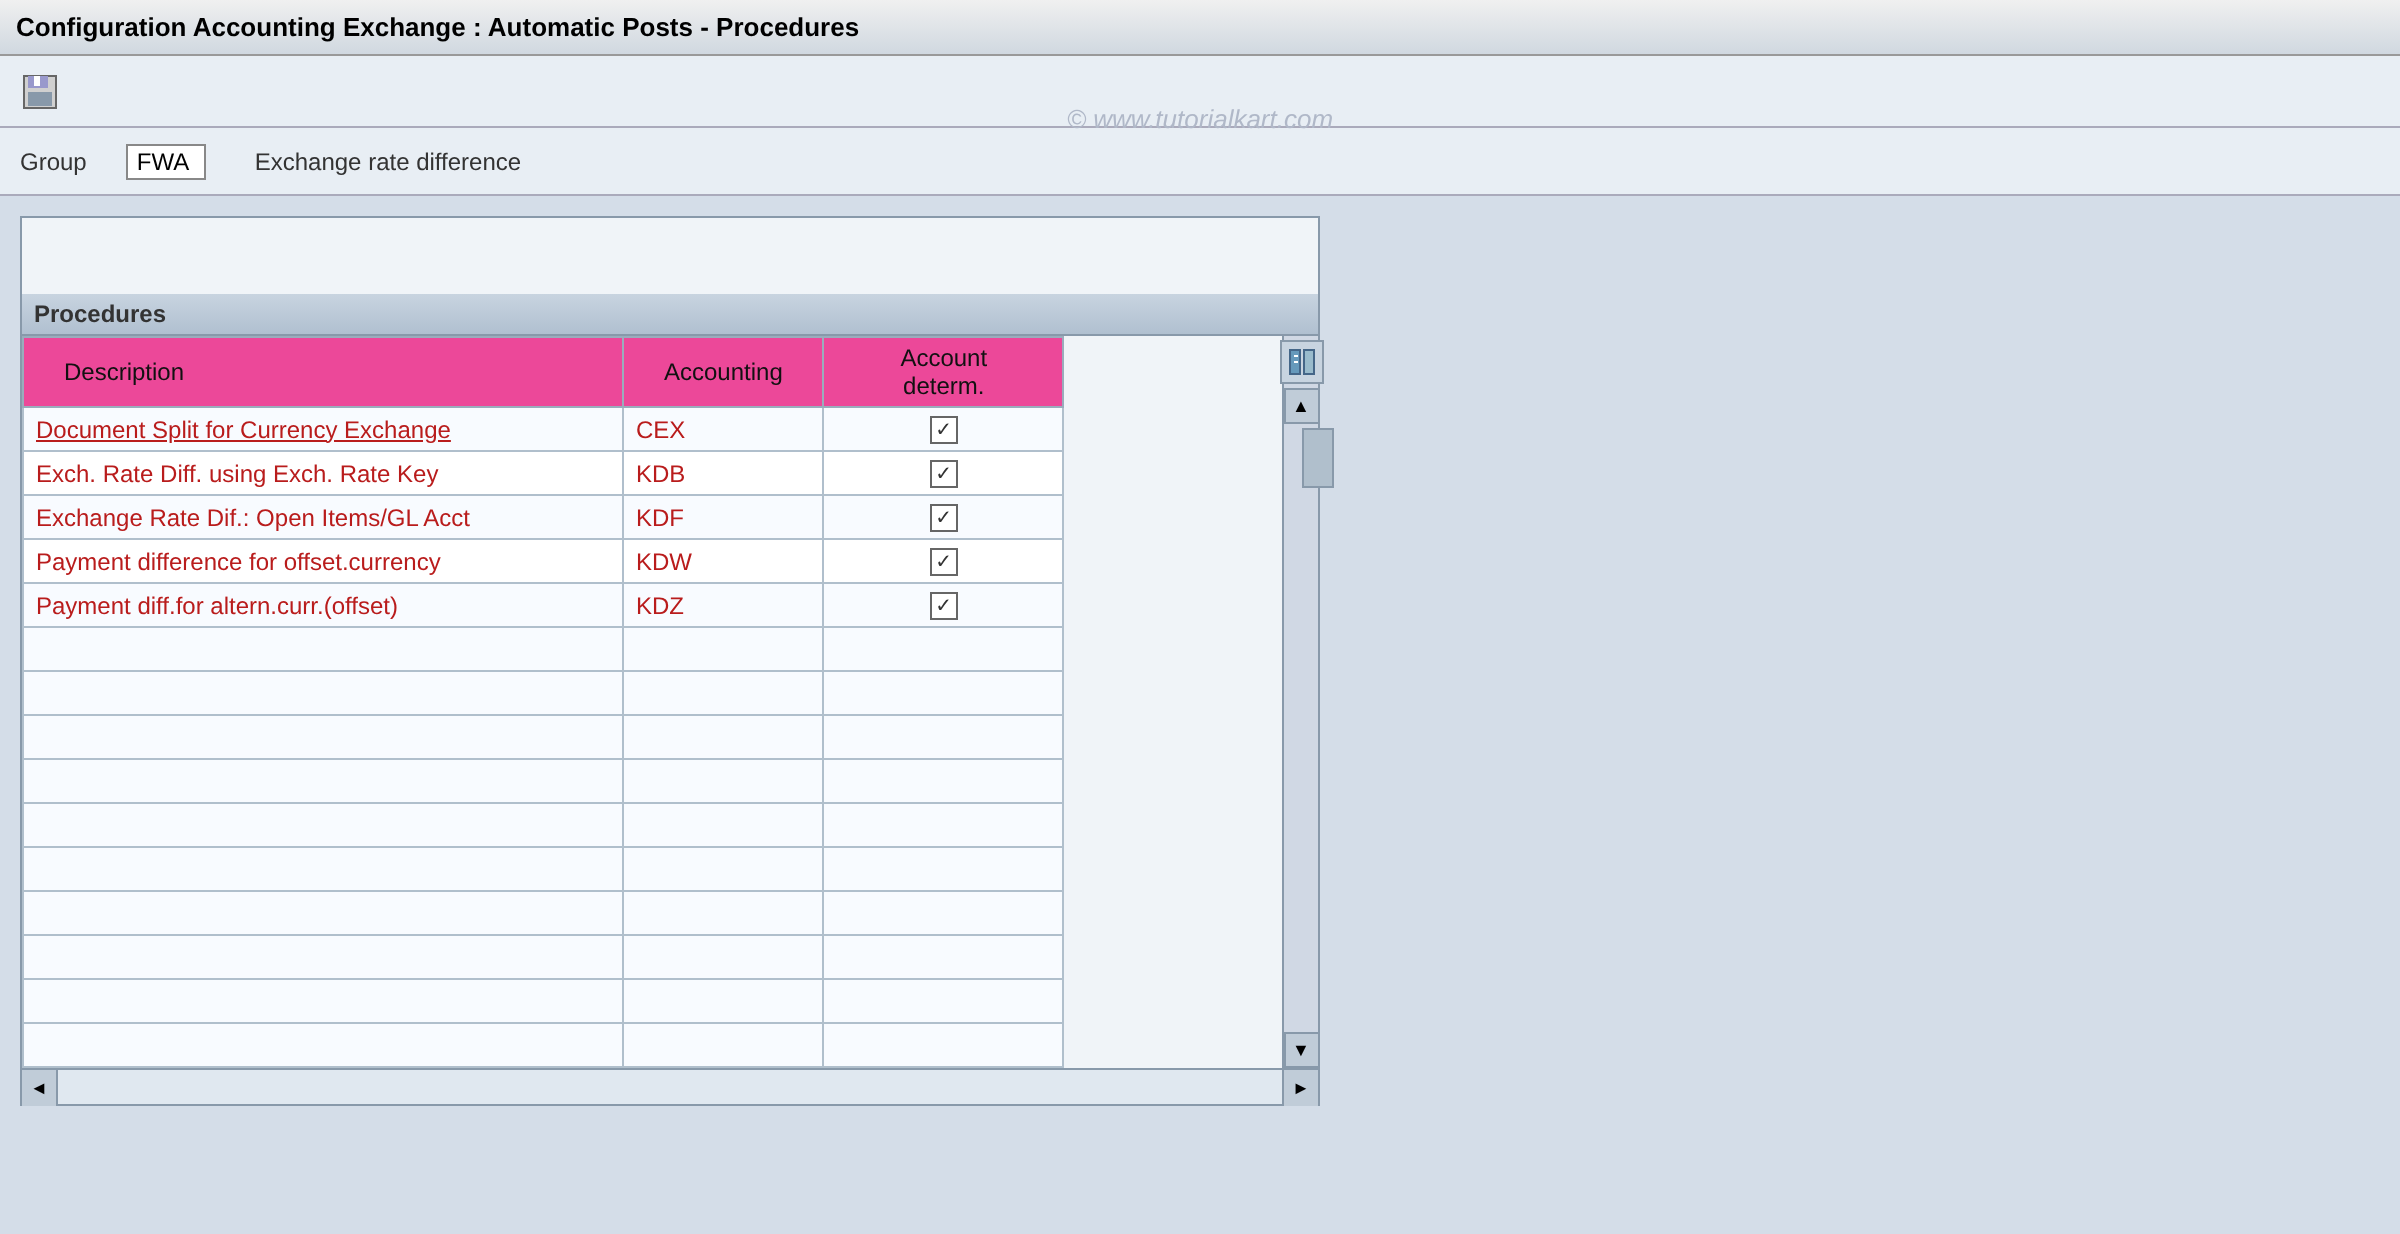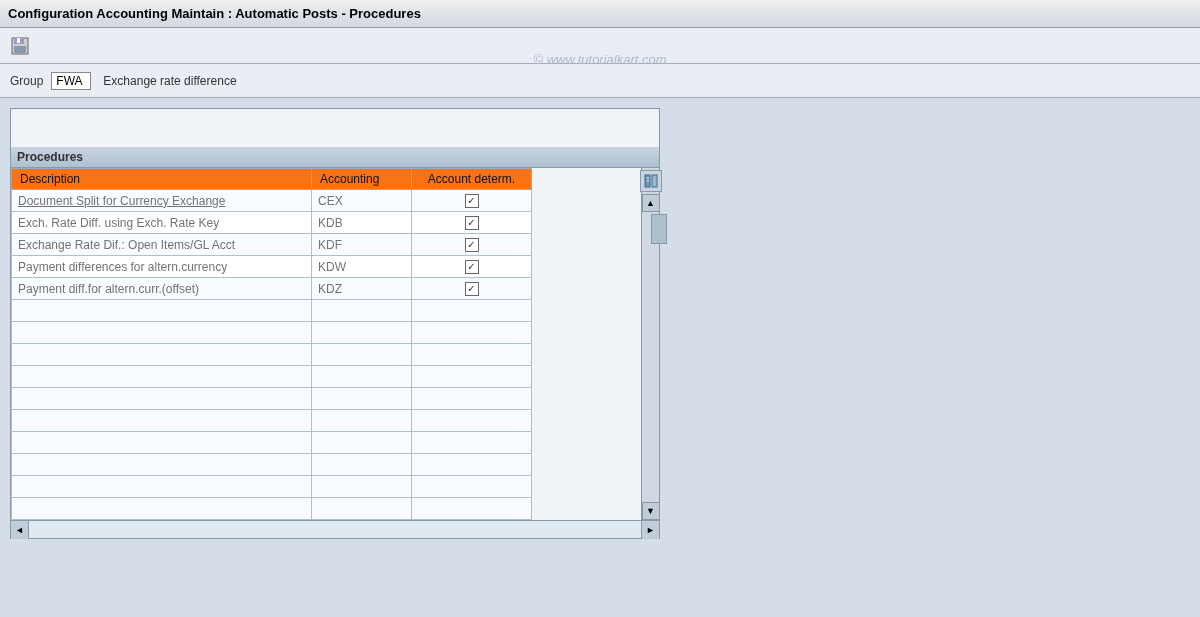--- a/index.html
+++ b/index.html
@@ -49,21 +49,21 @@
       cursor: pointer;
       border: 1px solid transparent;
     }
     .group-bar {
       background-color: #e8eef4;
       border-bottom: 1px solid #aab;
       padding: 6px 10px;
       height: 34px;
       display: flex;
       align-items: center;
-      gap: 8px;
+      gap: 20px;
     }
     .group-label {
       color: #333;
       font-size: 12px;
     }
     .group-value-box {
       border: 1px solid #888;
       background: #fff;
       padding: 1px 4px;
       font-size: 12px;
@@ -94,36 +94,36 @@
     }
     .table-container {
       display: flex;
     }
     .data-table {
       flex: 1;
       border-collapse: collapse;
       font-size: 12px;
     }
     .data-table thead tr th {
-      background-color: #f97316;
+      background-color: #ec4899;
       border: 1px solid #9aacbc;
-      padding: 3px 8px;
+      padding: 3px 20px;
       text-align: left;
       font-weight: normal;
       color: #111;
     }
     .data-table thead tr th.center {
       text-align: center;
     }
     .data-table tbody tr td {
       border: 1px solid #b0bfcc;
       padding: 2px 6px;
       height: 22px;
       background-color: #fff;
-      color: #737373;
+      color: #b91c1c;
     }
     .data-table tbody tr:nth-child(odd) td {
       background-color: #f8fbff;
     }
     .data-table tbody tr.empty td {
       background-color: #f8fbff;
     }
     .link-cell {
       color: #0000cc;
       text-decoration: underline;
@@ -214,21 +214,21 @@
     }
     .bottom-scroll-track {
       flex: 1;
       background: #e0e8f0;
     }
   </style>
 </head>
 <body>
 
 <div class="title-bar">
-  <span>Configuration Accounting Maintain : Automatic Posts - Procedures</span>
+  <span>Configuration Accounting Exchange : Automatic Posts - Procedures</span>
 </div>
 
 <div class="toolbar">
   <div class="toolbar-icon" title="Save">
     <svg width="18" height="18" viewBox="0 0 18 18">
       <rect x="1" y="1" width="16" height="16" fill="#d0d0d0" stroke="#666" stroke-width="1"></rect>
       <rect x="3" y="1" width="10" height="6" fill="#9999cc"></rect>
       <rect x="3" y="9" width="12" height="7" fill="#8899aa"></rect>
       <rect x="6" y="1" width="3" height="5" fill="#fff"></rect>
     </svg>
@@ -265,21 +265,21 @@
                 <td>Exch. Rate Diff. using Exch. Rate Key</td>
                 <td class="transaction-cell">KDB</td>
                 <td class="checkbox-cell"><div class="checkbox-display checked"></div></td>
               </tr>
               <tr>
                 <td>Exchange Rate Dif.: Open Items/GL Acct</td>
                 <td class="transaction-cell">KDF</td>
                 <td class="checkbox-cell"><div class="checkbox-display checked"></div></td>
               </tr>
               <tr>
-                <td>Payment differences for altern.currency</td>
+                <td>Payment difference for offset.currency</td>
                 <td class="transaction-cell">KDW</td>
                 <td class="checkbox-cell"><div class="checkbox-display checked"></div></td>
               </tr>
               <tr>
                 <td>Payment diff.for altern.curr.(offset)</td>
                 <td class="transaction-cell">KDZ</td>
                 <td class="checkbox-cell"><div class="checkbox-display checked"></div></td>
               </tr>
               <tr class="empty">
                 <td></td>

